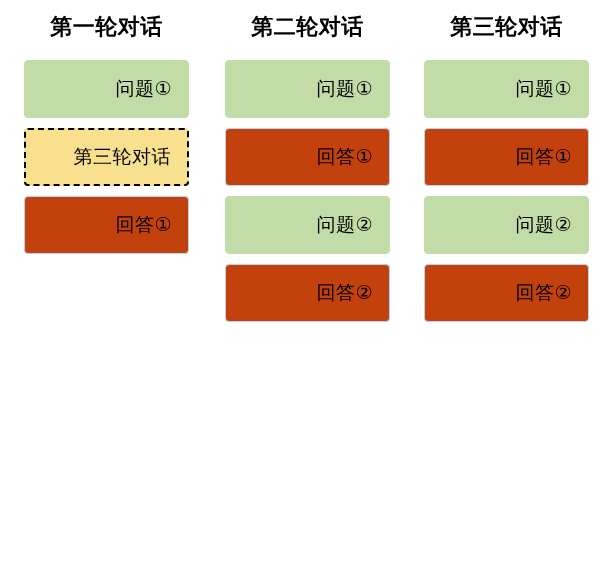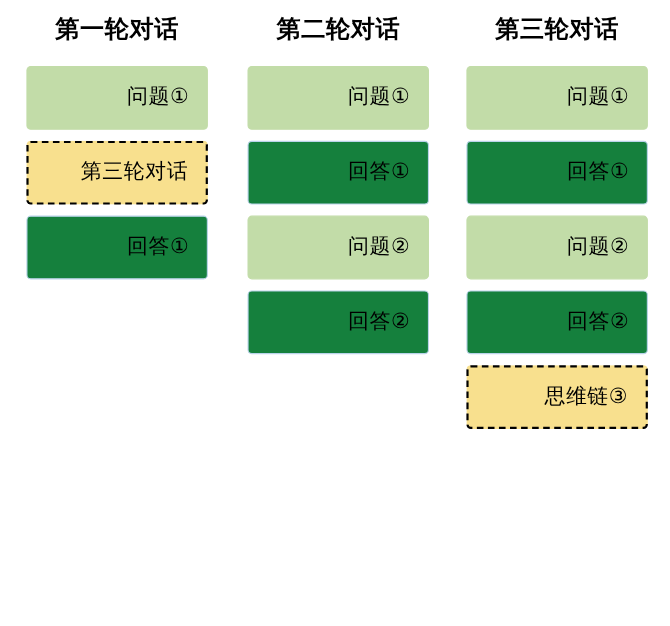--- a/index.html
+++ b/index.html
@@ -63,21 +63,21 @@
     line-height: 24px;
     white-space: nowrap;
     letter-spacing: 0.5px;
   }
 
   .box.question {
     background: #c2dca8;
     border: 1px solid #c2dca8;
   }
   .box.answer {
-    background: #15803d;
+    background: #c2410c;
     border: 1px solid #bad3ea;
   }
   .box.cot {
     background: #f8e08e;
     border: 2px dashed #000000;
   }
 </style>
 </head>
 <body>
 
@@ -102,17 +102,16 @@
     </div>
   </div>
 
   <div class="column col-3">
     <div class="column-header">第三轮对话</div>
     <div class="box-stack">
       <div class="box question">问题①</div>
       <div class="box answer">回答①</div>
       <div class="box question">问题②</div>
       <div class="box answer">回答②</div>
-      <div class="box cot">思维链③</div>
     </div>
   </div>
 
 </div>
 
 </body></html>

